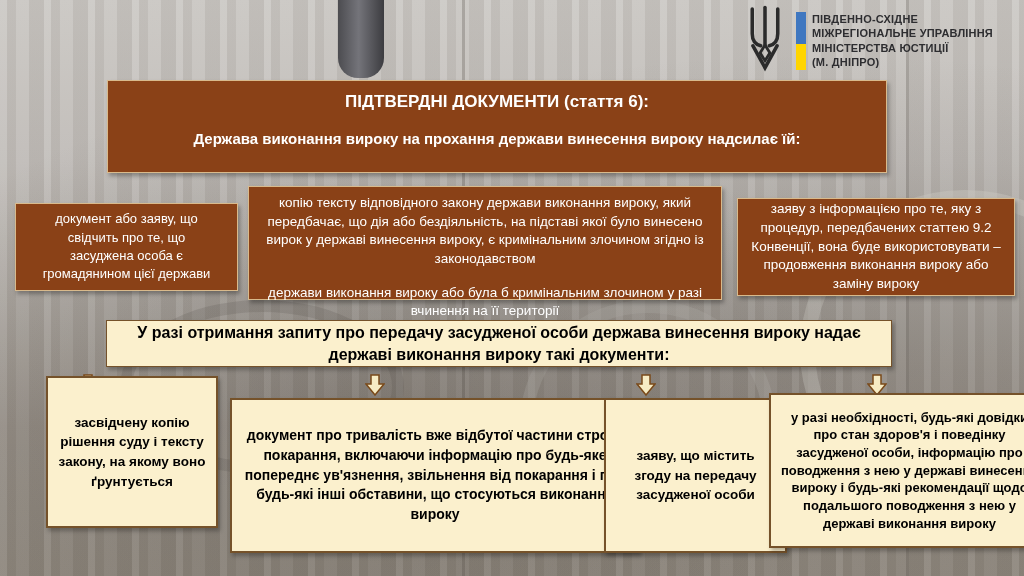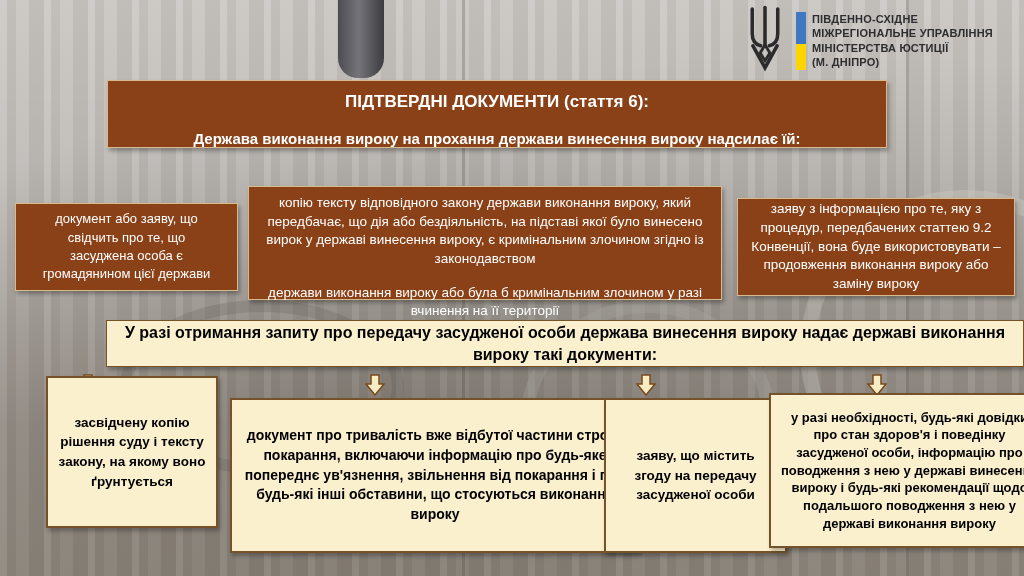--- a/index.html
+++ b/index.html
@@ -37,33 +37,33 @@
     background:linear-gradient(180deg,#3f77c0 0 55%,#ffd500 55% 100%);}
   .logo-text{white-space:pre-line;font-weight:bold;font-size:11px;line-height:1.3;
     color:#2d2d30;margin-top:8px;letter-spacing:0.2px;}
 
   .box-brown{position:absolute;background:#8A4117;border:1px solid #D9BA8C;color:#fff;
     text-align:center;box-shadow:2px 3px 4px rgba(0,0,0,0.30);box-sizing:border-box;}
   .box-cream{position:absolute;background:#FBF0CD;border:2px solid #75522A;color:#000;
     text-align:center;box-shadow:2px 3px 4px rgba(0,0,0,0.28);box-sizing:border-box;
     display:flex;flex-direction:column;align-items:center;justify-content:center;}
 
-  .title-box{left:107px;top:80px;width:780px;height:68px;padding:11px 16px 0;}
+  .title-box{left:107px;top:80px;width:780px;height:93px;padding:11px 16px 0;}
   .title-box .t1{display:block;font-weight:bold;font-size:17px;}
   .title-box .t2{display:block;font-weight:bold;font-size:15px;margin-top:18px;}
 
   .tb-left{left:15px;top:203px;width:223px;height:88px;padding:12px 22px;
     font-size:13px;line-height:1.42;display:flex;align-items:center;justify-content:center;}
   .tb-center{left:248px;top:186px;width:474px;height:114px;padding:7px 10px;
     font-size:13.5px;line-height:1.38;}
   .tb-center .p2{display:block;margin-top:15px;}
   .tb-right{left:737px;top:198px;width:278px;height:98px;padding:8px 10px;
     font-size:13.5px;line-height:1.38;display:flex;align-items:center;justify-content:center;}
 
-  .banner{left:106px;top:320px;width:918px;height:47px;border-width:1px;
+  .banner{left:106px;top:320px;width:786px;height:47px;border-width:1px;
     font-weight:bold;font-size:16px;line-height:1.35;padding:2px 10px;}
 
   .arrow{position:absolute;width:20px;height:22px;}
 
   .bb{font-weight:bold;margin-left:32px;}
   .bb1{left:14px;top:376px;width:172px;height:152px;font-size:13.5px;line-height:1.45;padding:6px 9px;}
   .bb2{left:198px;top:398px;width:410px;height:155px;font-size:14px;line-height:1.42;padding:6px 12px;}
   .bb3{left:572px;top:398px;width:183px;height:155px;font-size:13.5px;line-height:1.45;padding:6px 19px;}
   .bb4{left:737px;top:393px;width:281px;height:155px;font-size:13px;line-height:1.36;padding:4px 8px;}
 </style>

